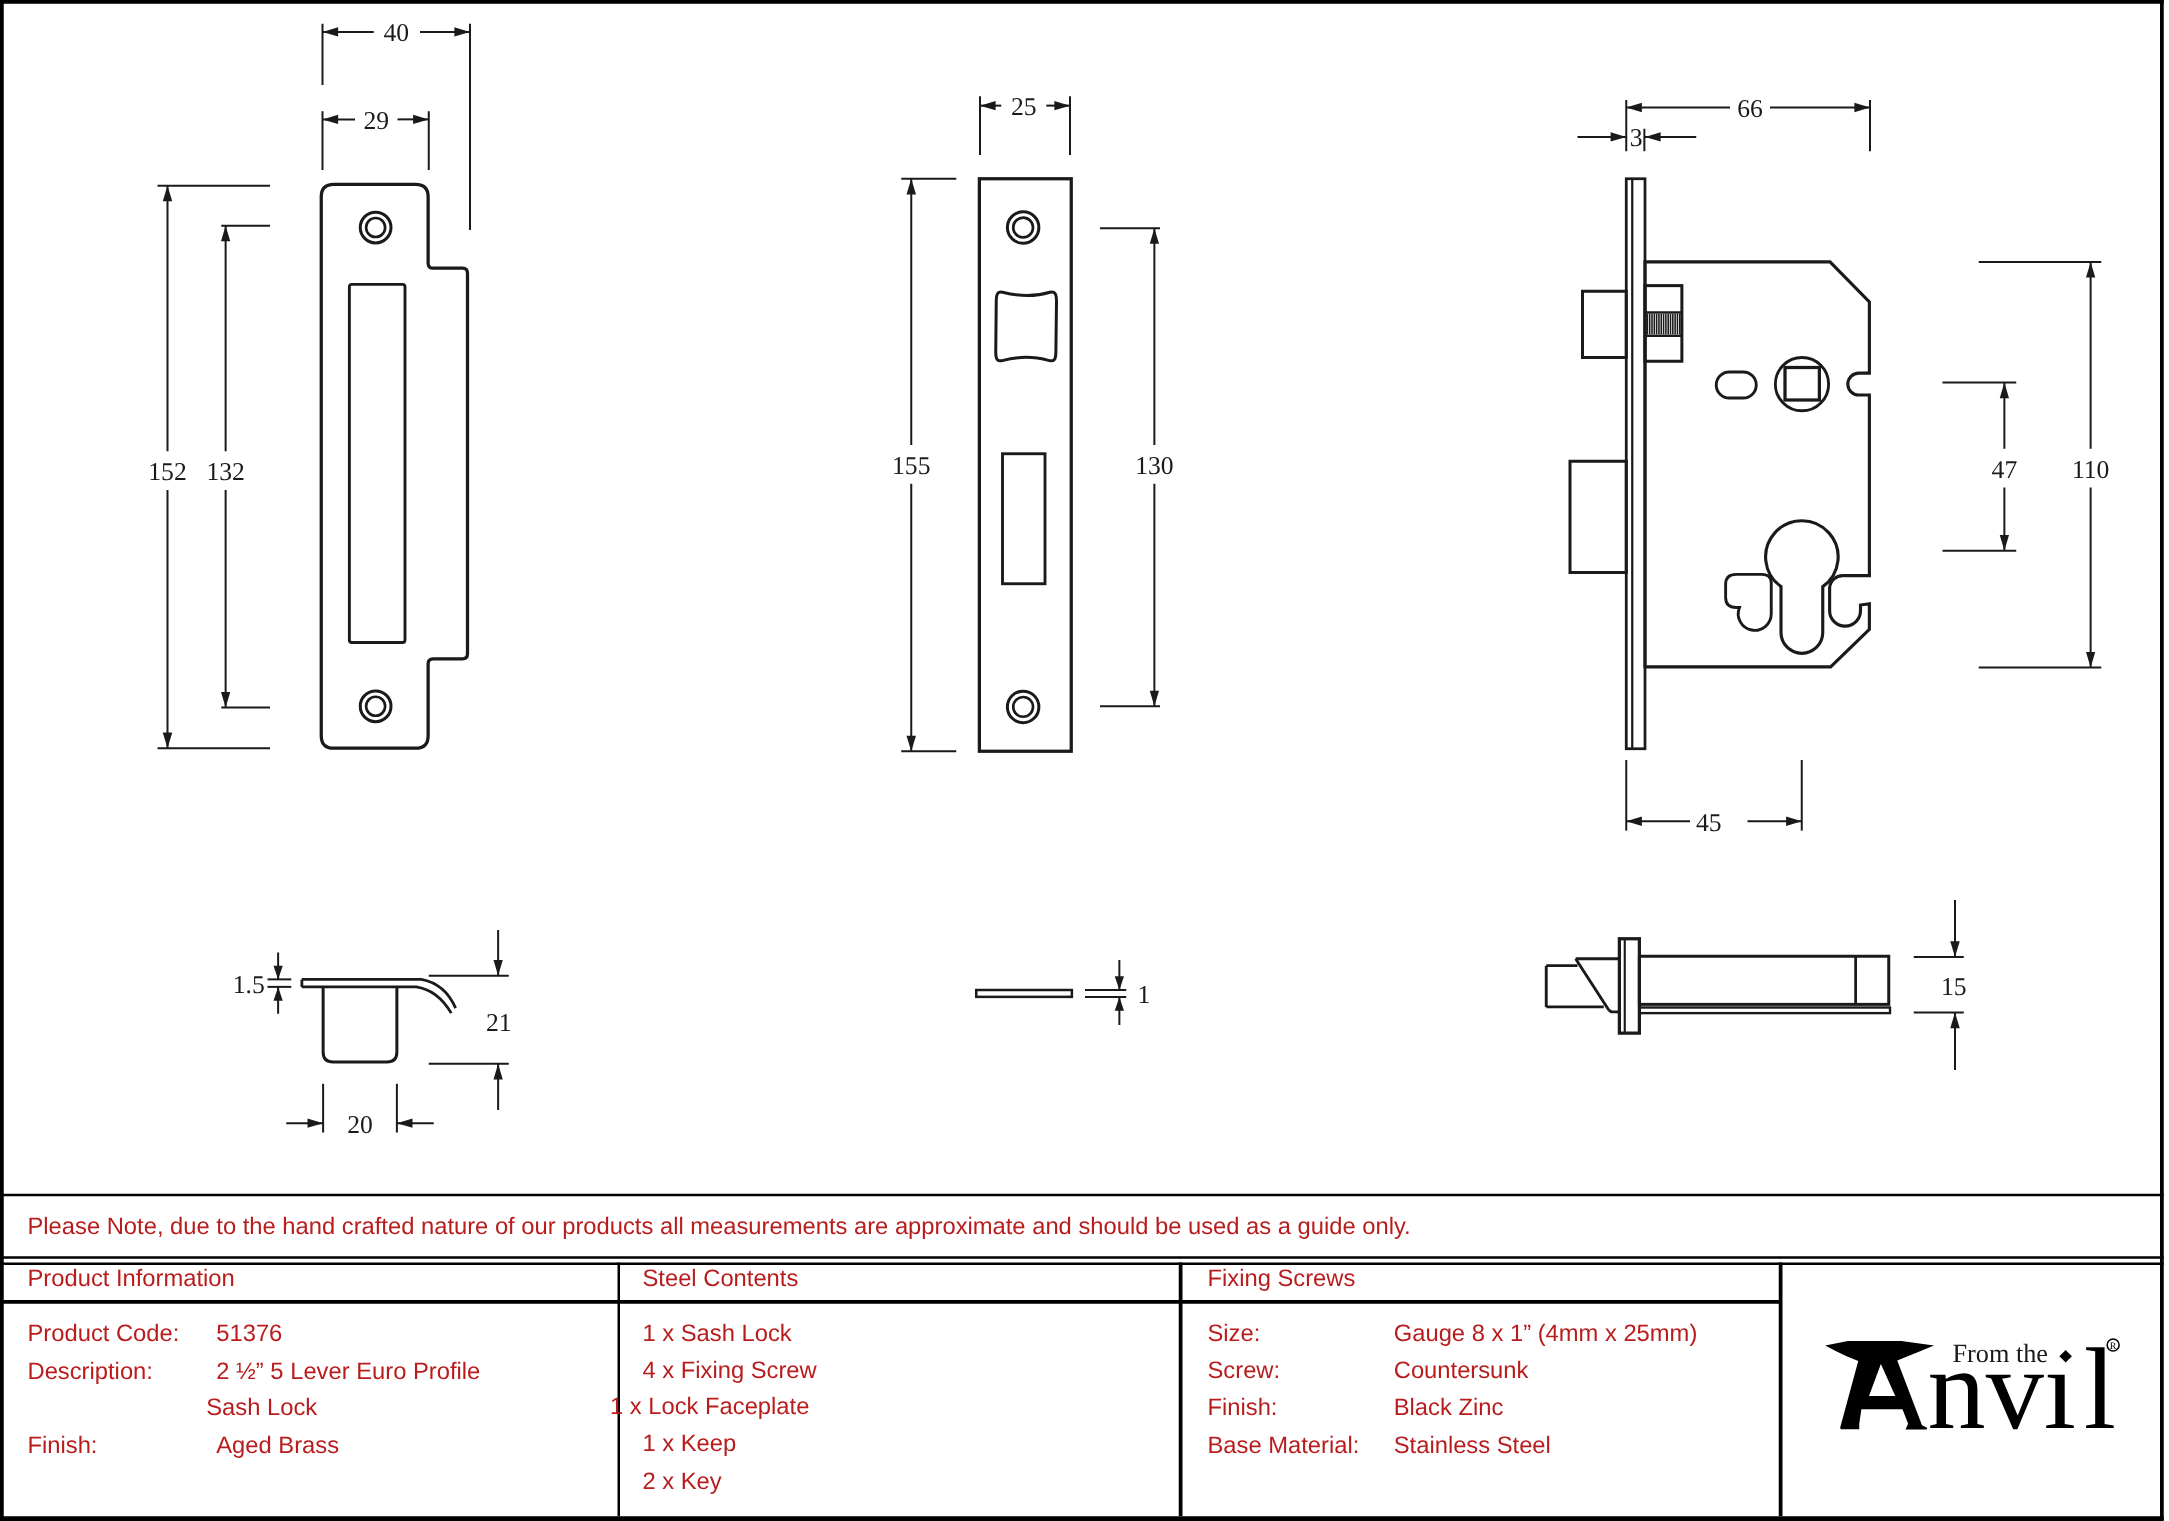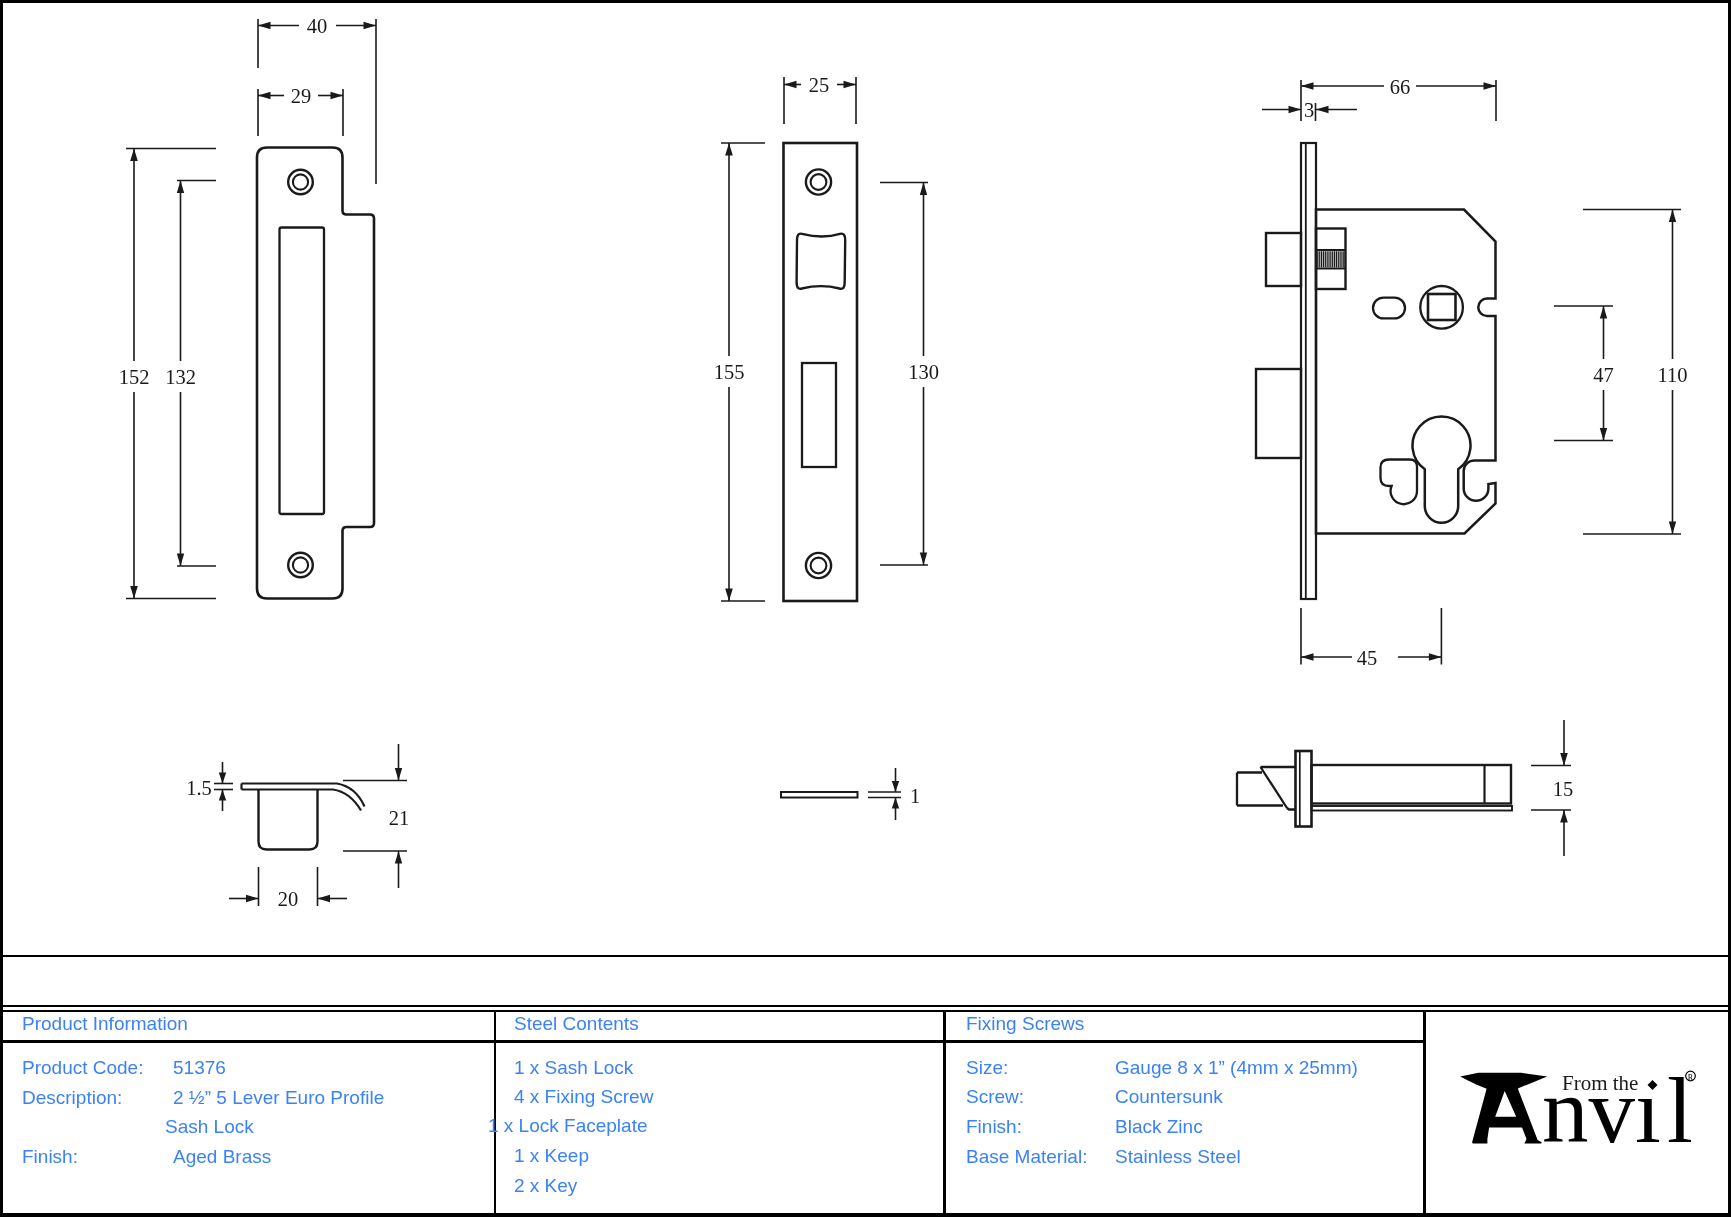--- a/index.html
+++ b/index.html
@@ -1,17 +1,17 @@
 <!DOCTYPE html>
 <html><head>
 <meta charset="utf-8">
 <style>
 html,body{margin:0;padding:0;background:#fff}
 #page{position:relative;width:1735px;height:1217px;background:#fff;overflow:hidden;
-font-family:"Liberation Sans",sans-serif;font-size:19px;color:#3b82f6}
+font-family:"Liberation Sans",sans-serif;font-size:19px;color:#b91c1c}
 svg{position:absolute;left:0;top:0}
 </style>
 </head>
 <body>
 <div id="page">
 <svg width="1735" height="1217" viewBox="0 0 1735 1217">
 <path d="M 267 147.5 H 332.5 Q 342.5 147.5 342.5 157.5 V 210.5 Q 342.5 214.5 346.5 214.5 H 370 Q 374 214.5 374 218.5 V 523 Q 374 527 370 527 H 346.5 Q 342.5 527 342.5 531 V 588.5 Q 342.5 598.5 332.5 598.5 H 267 Q 257 598.5 257 588.5 V 157.5 Q 257 147.5 267 147.5 Z" fill="none" stroke="#1a1a1a" stroke-width="2.6"></path>
 <rect x="279.5" y="227.5" width="44.5" height="286.5" rx="2" fill="none" stroke="#1a1a1a" stroke-width="2.3"></rect>
 <circle cx="300.5" cy="182" r="12.3" fill="none" stroke="#1a1a1a" stroke-width="2.4"></circle>
 <circle cx="300.5" cy="182" r="7.6" fill="none" stroke="#1a1a1a" stroke-width="2.1"></circle>
@@ -191,20 +191,21 @@
 <div style="position:absolute;left:0px;top:0px;width:2.5px;height:1216px;background:#000"></div>
 <div style="position:absolute;left:1728px;top:0px;width:3px;height:1216px;background:#000"></div>
 <div style="position:absolute;left:0px;top:1213px;width:1731px;height:4px;background:#000"></div>
 <div style="position:absolute;left:0px;top:954.5px;width:1731px;height:2px;background:#000"></div>
 <div style="position:absolute;left:0px;top:1005px;width:1731px;height:2px;background:#000"></div>
 <div style="position:absolute;left:0px;top:1009.5px;width:1731px;height:2.2px;background:#000"></div>
 <div style="position:absolute;left:0px;top:1040px;width:1424.5px;height:2.5px;background:#000"></div>
 <div style="position:absolute;left:493.5px;top:1010px;width:2.5px;height:203px;background:#000"></div>
 <div style="position:absolute;left:943px;top:1010px;width:2.5px;height:203px;background:#000"></div>
 <div style="position:absolute;left:1423px;top:1010px;width:2.5px;height:203px;background:#000"></div>
+<div style="position:absolute;left:22px;top:982px;transform:translateY(-50%);font-weight:normal;white-space:nowrap">Please Note, due to the hand crafted nature of our products all measurements are approximate and should be used as a guide only.</div>
 <div style="position:absolute;left:22px;top:1024px;transform:translateY(-50%);font-weight:normal;white-space:nowrap">Product Information</div>
 <div style="position:absolute;left:514px;top:1024px;transform:translateY(-50%);font-weight:normal;white-space:nowrap">Steel Contents</div>
 <div style="position:absolute;left:966px;top:1024px;transform:translateY(-50%);font-weight:normal;white-space:nowrap">Fixing Screws</div>
 <div style="position:absolute;left:22px;top:1068px;transform:translateY(-50%);font-weight:normal;white-space:nowrap">Product Code:</div>
 <div style="position:absolute;left:173px;top:1068px;transform:translateY(-50%);font-weight:normal;white-space:nowrap">51376</div>
 <div style="position:absolute;left:22px;top:1098px;transform:translateY(-50%);font-weight:normal;white-space:nowrap">Description:</div>
 <div style="position:absolute;left:173px;top:1098px;transform:translateY(-50%);font-weight:normal;white-space:nowrap">2 ½” 5 Lever Euro Profile</div>
 <div style="position:absolute;left:165px;top:1127px;transform:translateY(-50%);font-weight:normal;white-space:nowrap">Sash Lock</div>
 <div style="position:absolute;left:22px;top:1157px;transform:translateY(-50%);font-weight:normal;white-space:nowrap">Finish:</div>
 <div style="position:absolute;left:173px;top:1157px;transform:translateY(-50%);font-weight:normal;white-space:nowrap">Aged Brass</div>

